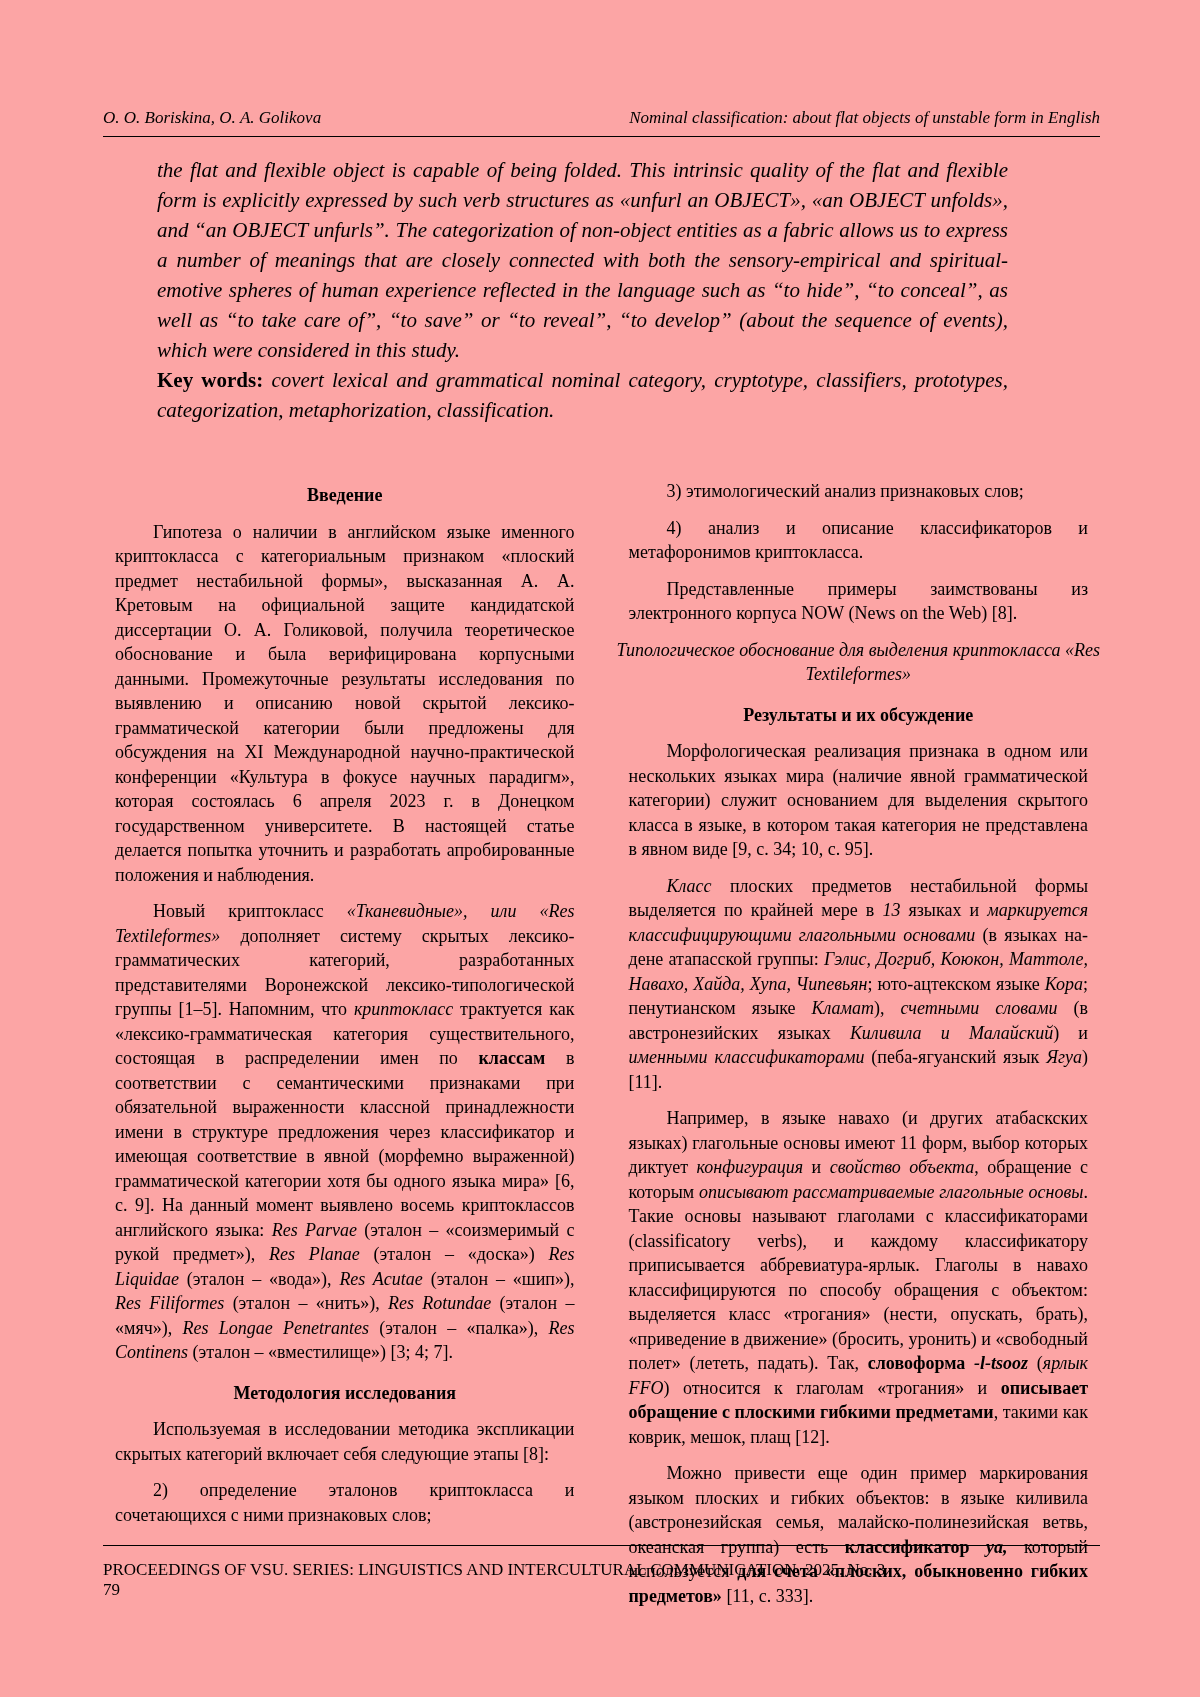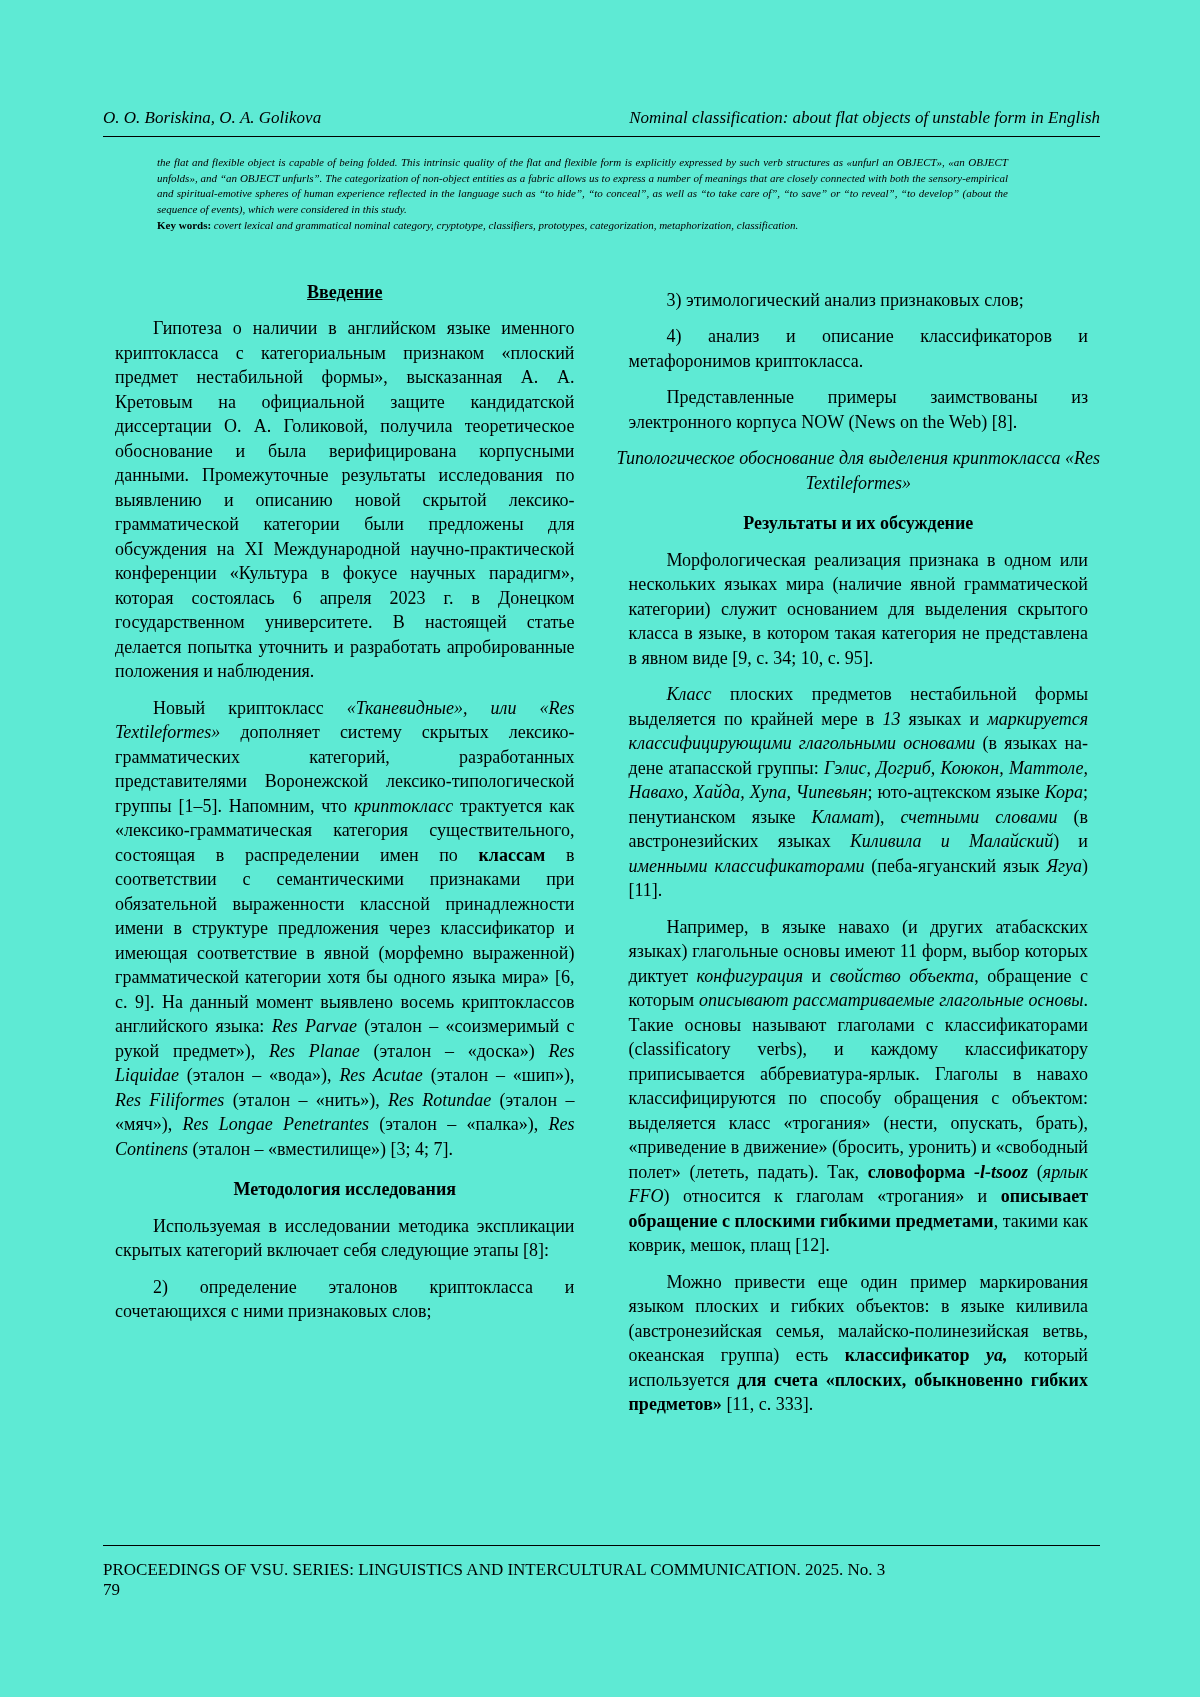--- a/index.html
+++ b/index.html
@@ -1,42 +1,42 @@
 <!DOCTYPE html>
 <html lang="ru"><head>
 <meta charset="utf-8">
 <style>
   html, body { margin: 0; padding: 0; background: #ffffff; }
   .page {
     position: relative;
     width: 1200px;
     height: 1697px;
     margin: 0 auto;
-    background: #5eead4;
+    background: #fca5a5;
     color: #000000;
     font-family: "Liberation Serif", "DejaVu Serif", serif;
     box-sizing: border-box;
     padding: 108px 100px 0 103px;
     overflow: hidden;
   }
   .running-head {
     display: flex;
     justify-content: space-between;
     align-items: baseline;
     font-style: italic;
     font-size: 17px;
     border-bottom: 1.5px solid #000;
     padding-bottom: 8px;
   }
   .running-head .authors { white-space: nowrap; margin-right: 40px; }
   .running-head .head-title { text-align: center; margin-left: 48px; }
 
   .abstract {
     margin: 18px 92px 0 54px;
-    font-size: 11px;
+    font-size: 21px;
     line-height: 1.43;
   }
   .abstract p { margin: 0; text-align: justify; }
 
   .columns {
     display: flex;
     gap: 30px;
     margin-top: 42px;
   }
   .col {
@@ -49,21 +49,21 @@
     margin: 12px;
     text-align: justify;
     text-indent: 38px;
   }
   .block.heading {
     text-align: center;
     text-indent: 0;
     font-weight: bold;
     margin: 16px 0 8px 0;
   }
-  .col .block.heading:first-child { margin-top: 4px; text-decoration: underline; }
+  .col .block.heading:first-child { margin-top: 16px; }
   .block.subheading {
     text-align: center;
     text-indent: 0;
     font-style: italic;
     margin: 0 0 8px 0;
   }
   span.i  { font-style: italic; }
   span.b  { font-weight: bold; }
   span.bi { font-weight: bold; font-style: italic; }
 

